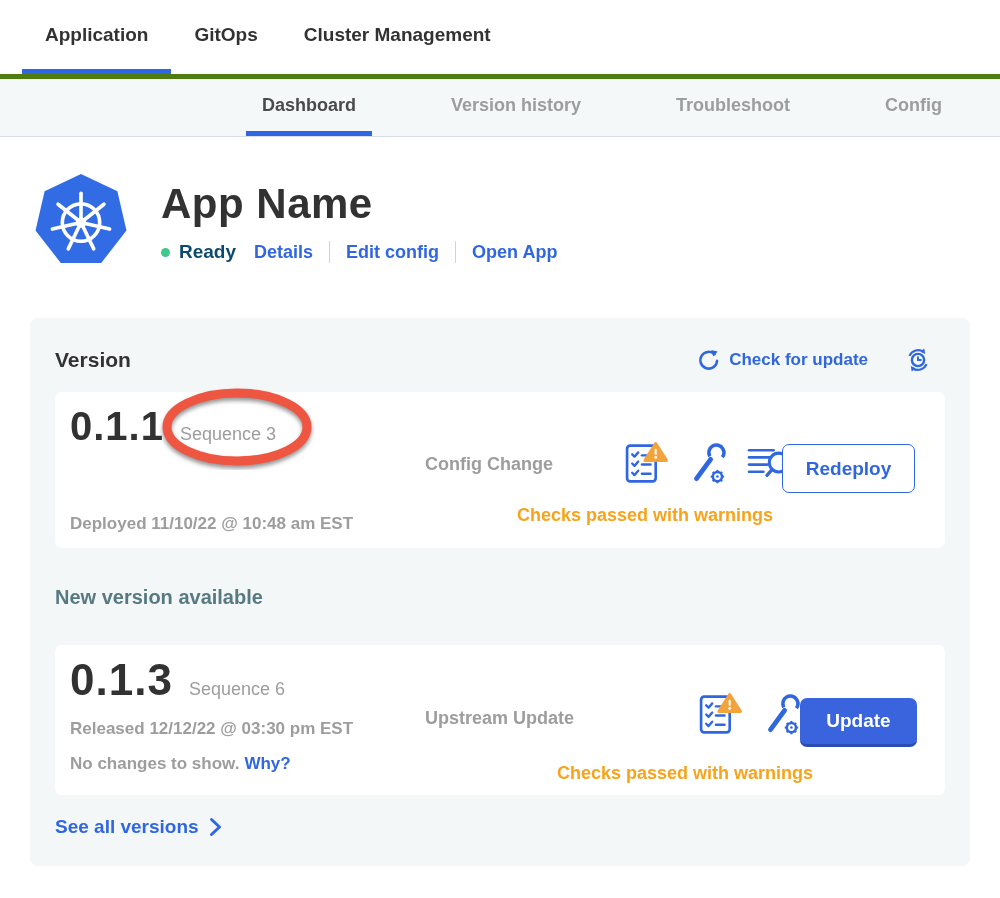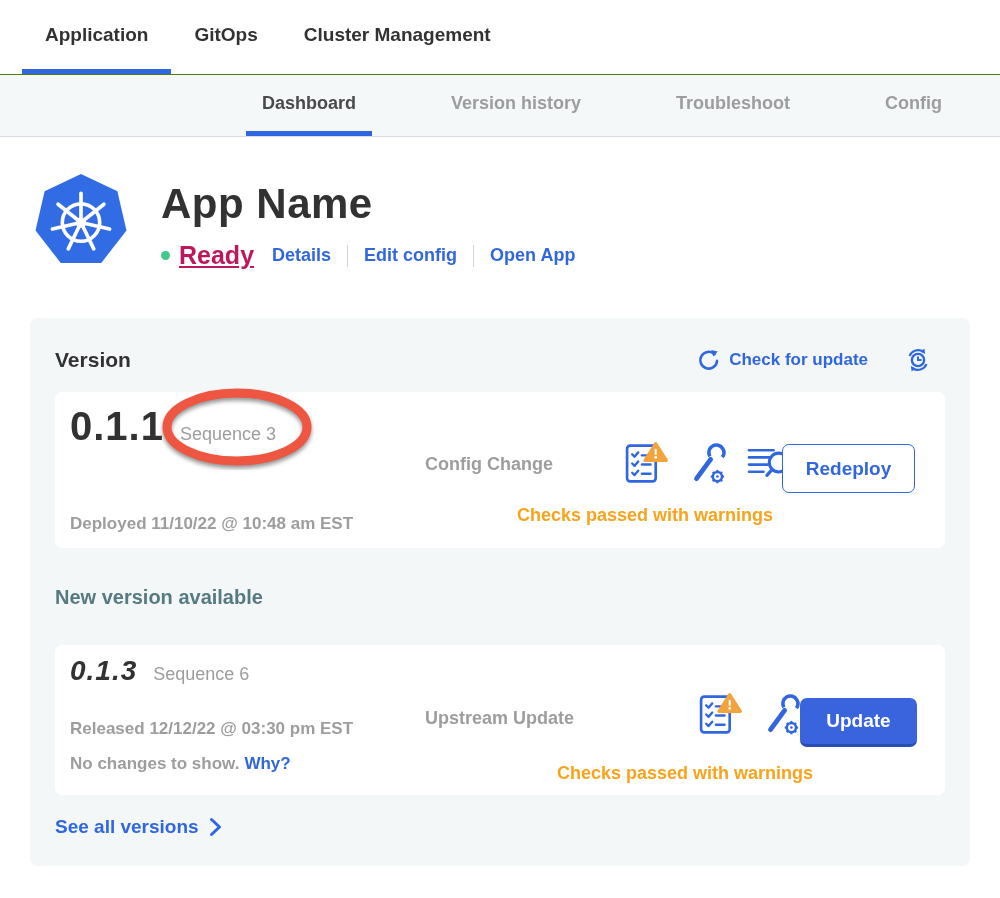--- a/index.html
+++ b/index.html
@@ -7,54 +7,54 @@
     font-family:"Liberation Sans","DejaVu Sans",sans-serif; }
   .page { position:relative; width:1000px; height:639px; background:#fff; }
 
   
   .primary-nav { height:74px; display:flex; align-items:stretch; padding-left:22px; background:#fff; }
   .pnav-item { display:flex; align-items:center; padding:0 23px; font-size:19px; font-weight:700;
     color:#323232; cursor:pointer; border-bottom:5px solid transparent; }
   .pnav-item.active { border-bottom-color:#3067E0; }
 
   
-  .secondary-nav { height:63px; background:#f5f8f9; border-top:1px solid #4d7c0f; border-bottom:1px solid #d7dde2;
+  .secondary-nav { height:63px; background:#f5f8f9; border-top:5px solid #4d7c0f; border-bottom:1px solid #d7dde2;
     display:flex; align-items:stretch; padding-left:246px; white-space:nowrap; overflow:hidden; }
   .snav-item { display:flex; align-items:center; padding:0 16px; margin-right:63px; font-size:18px; font-weight:600;
     color:#9d9d9d; cursor:pointer; border-bottom:5px solid transparent; flex:none; }
   .snav-item.active { color:#4a4a4a; border-bottom-color:#3067E0; }
 
   
   .app-header { position:absolute; top:172px; left:35px; display:flex; }
   .k8s-logo { width:92px; height:96px; flex:none; }
   .app-head-text { margin-left:34px; padding-top:8px; }
   .app-title { font-size:42px; font-weight:700; color:#323232; letter-spacing:.5px; }
   .status-row { display:flex; align-items:center; margin-top:13px; }
   .status-dot { width:9px; height:9px; border-radius:50%; background:#41C98C; margin-right:9px; }
-  .status-label { font-size:25px; font-weight:600; color:#be185d; margin-right:18px;text-decoration:underline; }
+  .status-label { font-size:19px; font-weight:600; color:#0c4a6e; margin-right:18px; }
   .hdr-link { font-size:18px; font-weight:700; color:#3067E0; cursor:pointer; text-decoration:none; }
   .hdr-sep { width:1px; height:22px; background:#cfd4d9; margin:0 16px; }
 
   
   .version-panel { position:absolute; top:318px; left:30px; width:940px; height:548px;
     background:#f3f7f8; border-radius:8px; }
   .panel-head { position:absolute; top:30px; left:25px; right:40px; display:flex; justify-content:space-between; align-items:center; }
   .panel-title { font-size:21px; font-weight:700; color:#323232; }
   .panel-actions { display:flex; align-items:center; gap:38px; }
   .panel-action { display:flex; align-items:center; gap:9px; font-size:17px; font-weight:600; color:#3067E0; cursor:pointer; }
 
   .card { position:absolute; left:25px; width:890px; background:#fff; border-radius:7px; }
   .card-current { top:74px; height:156px; }
   .card-new { top:327px; height:150px; }
 
   .ver-line { position:absolute; left:15px; top:12px; display:flex; align-items:baseline; }
   .ver-number { font-size:40px; font-weight:700; color:#323232; letter-spacing:1px; }
   .ver-seq { font-size:18px; font-weight:400; color:#9d9d9d; margin-left:16px; }
   .card-new .ver-line { top:10px; }
-  .card-new .ver-number { font-size:28px;font-style:italic; }
+  .card-new .ver-number { font-size:44px; }
 
   .deployed-badge { position:absolute; left:15px; top:80px; background:#41C98C; color:#fff;
     font-size:17px; font-weight:700; padding:5px 13px 6px; border-radius:4px; }
   .deployed-ts { position:absolute; left:15px; top:122px; font-size:17px; font-weight:700; color:#9d9d9d; }
   .released-ts { position:absolute; left:15px; top:74px; font-size:17px; font-weight:700; color:#9d9d9d; }
   .no-changes { position:absolute; left:15px; top:109px; font-size:17px; font-weight:600; color:#9d9d9d; }
   .why-link { color:#3067E0; font-weight:700; cursor:pointer; margin-left:5px; }
 
   .source-label { position:absolute; left:370px; font-size:18px; font-weight:700; color:#9d9d9d; }
   .card-current .source-label { top:62px; }

